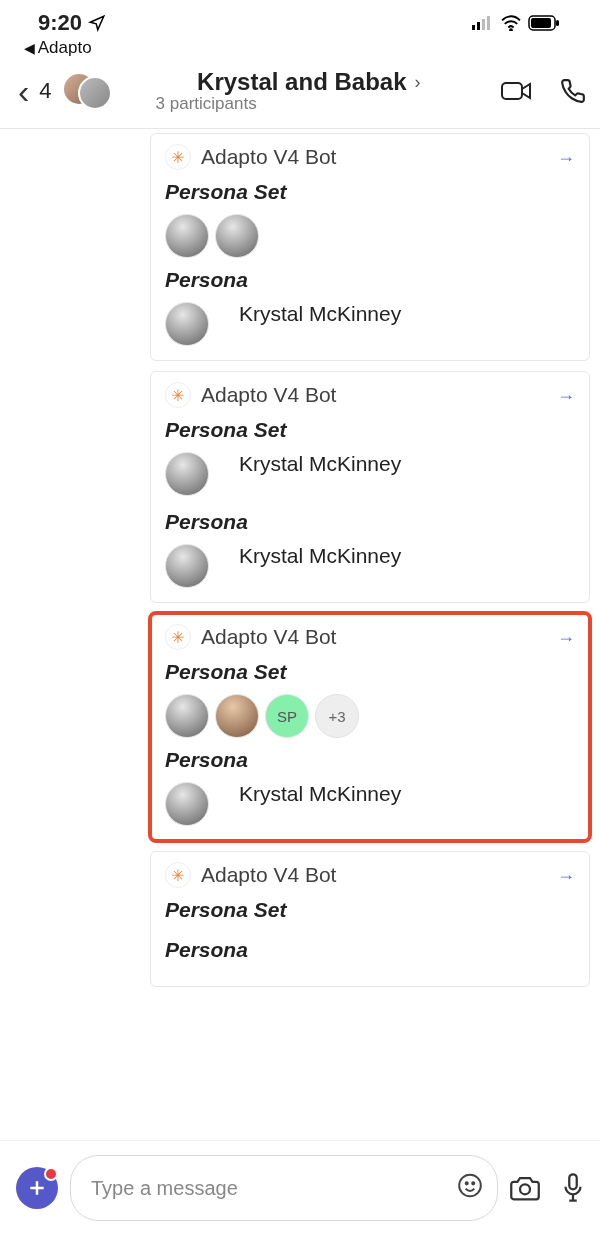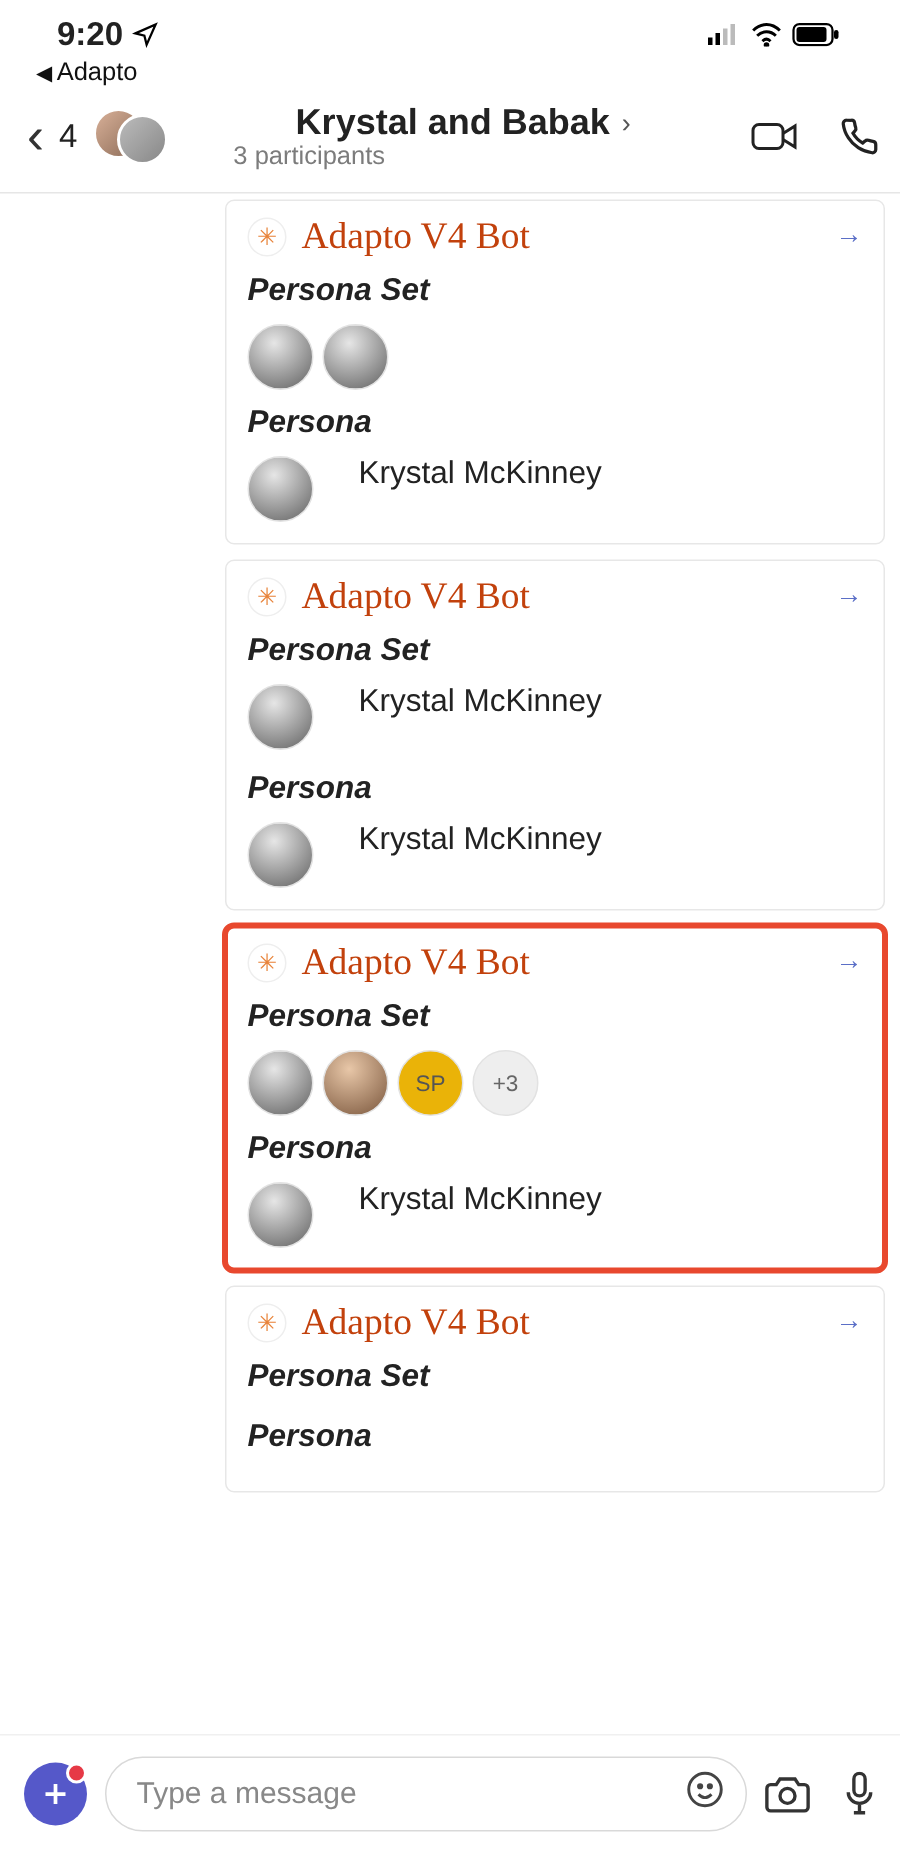--- a/index.html
+++ b/index.html
@@ -105,21 +105,21 @@
     justify-content:center;
     color:#e86c2f;
     font-size:14px;
     position:relative;
   }
   .bot-avatar::before {
     content:"✳";
     color:#e8833a;
     font-size:16px;
   }
-  .bot-name { font-size: 25px; color:#c2410c;font-family:Liberation Serif, serif; }
+  .bot-name { font-size: 21px; color:#404040; }
   .open-arrow {
     position:absolute;
     right:14px; top:12px;
     color:#5b6fc7;
     font-size:18px;
   }
   .section-title {
     font-weight: 700;
     font-size: 21px;
     color:#222;
@@ -142,21 +142,21 @@
     font-size:15px;
     color:#555;
     font-weight:500;
   }
   .av.named {
     background: radial-gradient(circle at 40% 28%, #e6e6e6, #5f5f5f);
   }
   .av.color2 {
     background: radial-gradient(circle at 40% 28%, #e8c7a8, #7a563c);
   }
-  .av.initials { background:#eab308; color:#555; }
+  .av.initials { background:#86efac; color:#555; }
   .av.overflow { background:#eee; color:#666; }
   .persona-row {
     display:flex;
     align-items:flex-start;
     gap:30px;
     margin-top:4px;
   }
   .persona-row .name { font-size:21px; color:#222; }
 
   
@@ -184,21 +184,21 @@
     width:10px;height:10px;border-radius:50%;
     background:#e63946;
     position:absolute;
     top:0;right:0;
     border:2px solid #fff;
   }
   .compose-input {
     flex:1;
     border:1px solid #d9d9d9;
     border-radius:28px;
-    height:50px;
+    height:66px;
     padding:0 48px 0 20px;
     font-size:20px;
     color:#888;
     display:flex;
     align-items:center;
     position:relative;
   }
   .compose-input .smiley {
     position:absolute;
     right:14px;

